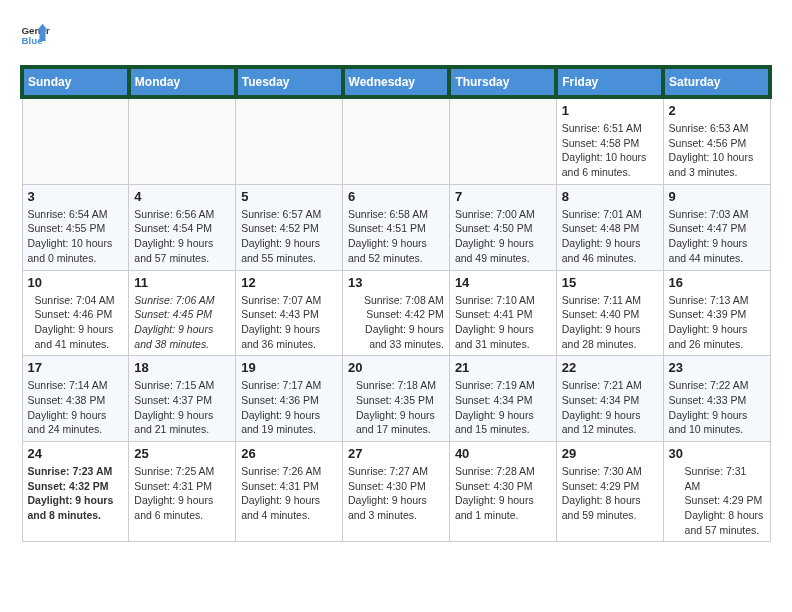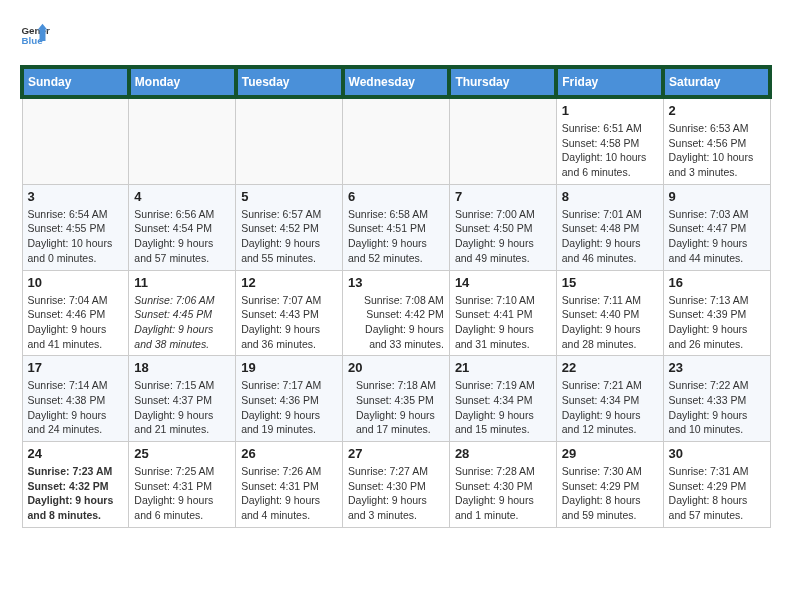--- a/index.html
+++ b/index.html
@@ -166,21 +166,21 @@
         <td>
           <div class="day-number">9</div>
           <div class="day-info" style="white-space: pre-line;">Sunrise: 7:03 AM
 Sunset: 4:47 PM
 Daylight: 9 hours and 44 minutes.</div>
         </td>
       </tr>
       <tr>
         <td>
           <div class="day-number">10</div>
-          <div class="day-info" style="white-space: pre-line;">Sunrise: 7:04 AM
+          <div class="day-info" style="white-space: pre-line; margin-left: 7px;">Sunrise: 7:04 AM
 Sunset: 4:46 PM
 Daylight: 9 hours and 41 minutes.</div>
         </td>
         <td>
           <div class="day-number">11</div>
           <div class="day-info" style="white-space: pre-line; font-style: italic;">Sunrise: 7:06 AM
 Sunset: 4:45 PM
 Daylight: 9 hours and 38 minutes.</div>
         </td>
         <td>
@@ -277,32 +277,32 @@
 Sunset: 4:31 PM
 Daylight: 9 hours and 4 minutes.</div>
         </td>
         <td>
           <div class="day-number">27</div>
           <div class="day-info" style="white-space: pre-line;">Sunrise: 7:27 AM
 Sunset: 4:30 PM
 Daylight: 9 hours and 3 minutes.</div>
         </td>
         <td>
-          <div class="day-number">28</div>
+          <div class="day-number">40</div>
           <div class="day-info" style="white-space: pre-line;">Sunrise: 7:28 AM
 Sunset: 4:30 PM
 Daylight: 9 hours and 1 minute.</div>
         </td>
         <td>
           <div class="day-number">29</div>
           <div class="day-info" style="white-space: pre-line;">Sunrise: 7:30 AM
 Sunset: 4:29 PM
 Daylight: 8 hours and 59 minutes.</div>
         </td>
         <td>
           <div class="day-number">30</div>
-          <div class="day-info" style="white-space: pre-line;">Sunrise: 7:31 AM
+          <div class="day-info" style="white-space: pre-line; margin-left: 16px;">Sunrise: 7:31 AM
 Sunset: 4:29 PM
 Daylight: 8 hours and 57 minutes.</div>
         </td>
       </tr>
     </tbody>
 </table>
 
 </body></html>

